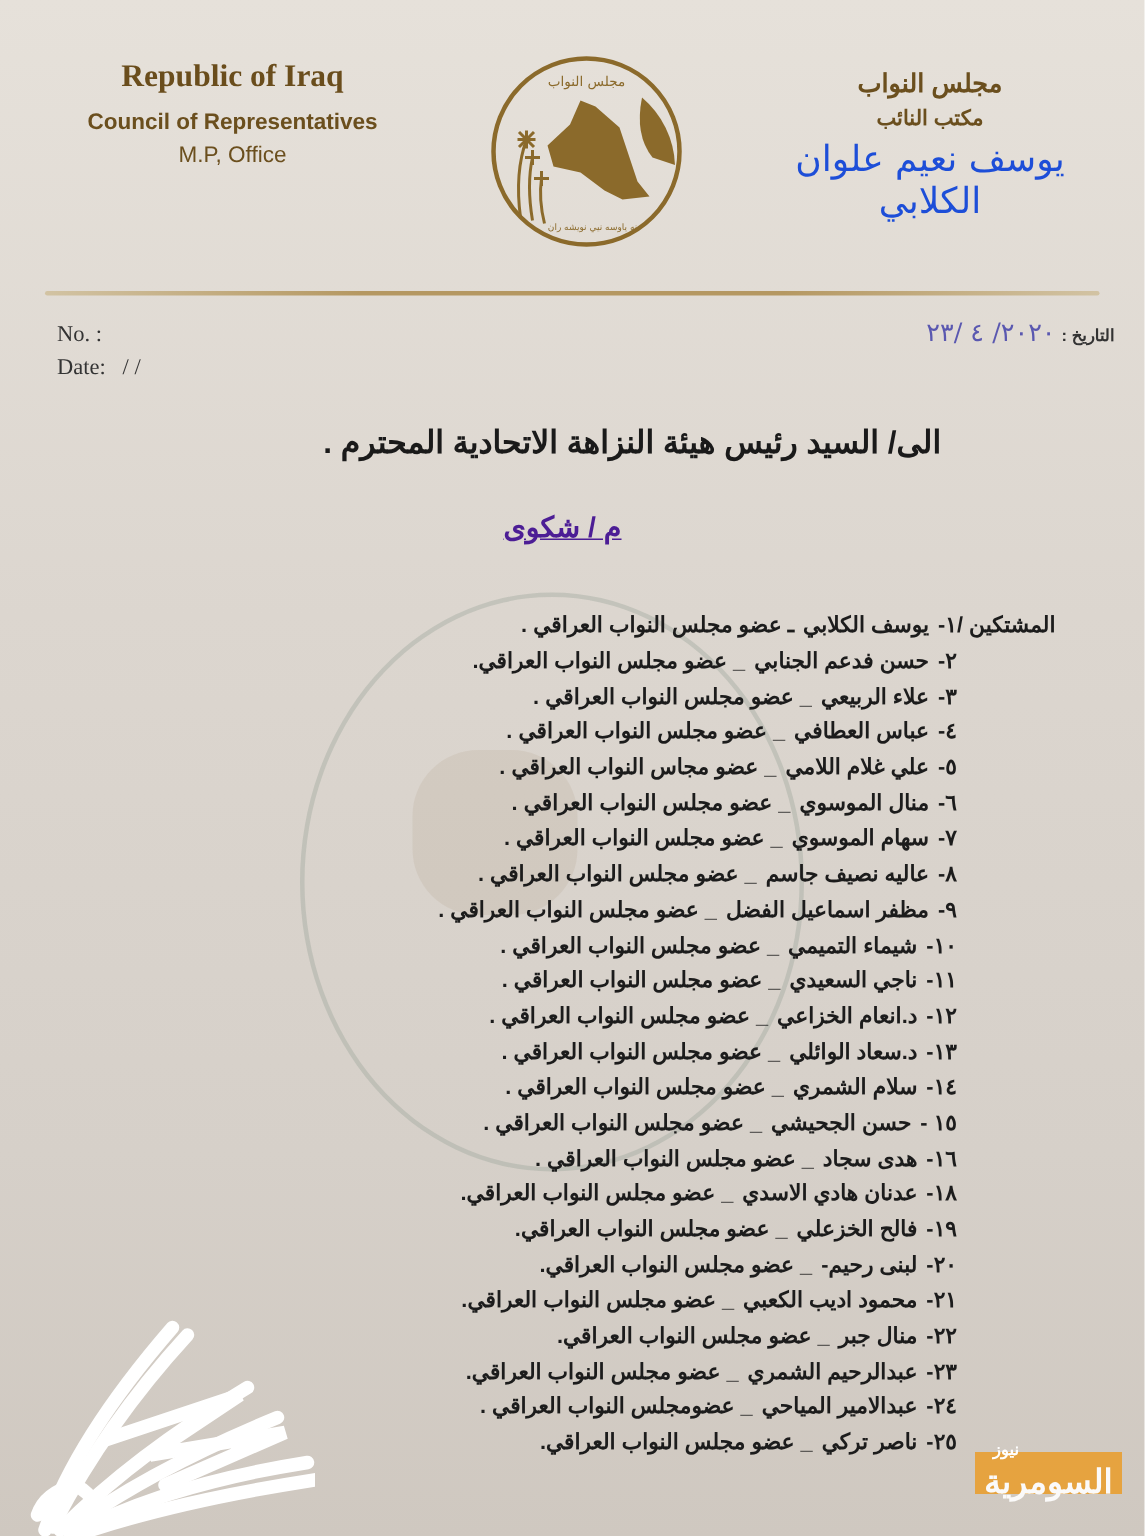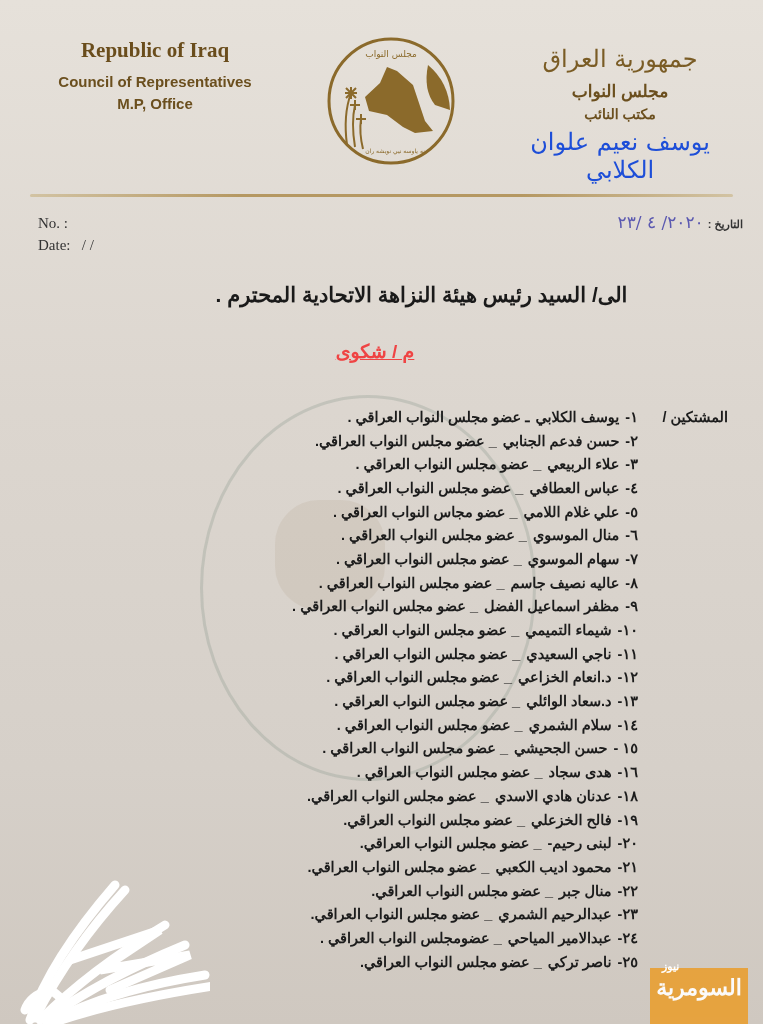--- a/index.html
+++ b/index.html
@@ -5,57 +5,57 @@
   html, body { margin:0; padding:0; }
   body {
     width:763px; height:1024px; overflow:hidden; position:relative;
     background: linear-gradient(180deg,#e6e1da 0%, #dcd6cf 40%, #d6d0c9 75%, #cfc8c0 100%);
     font-family: "Liberation Sans", sans-serif;
   }
   .page { position:absolute; inset:0;padding-left:29px; }
   .header-en { position:absolute; left:40px; top:38px; width:230px; text-align:center; color:#6b4f1e; }
   .header-en .rep { font-family:"Liberation Serif", serif; font-weight:bold; font-size:21px; margin-bottom:10px; color:#6a4d1c; }
   .header-en .council { font-weight:bold; font-size:15px; margin-bottom:5px; }
-  .header-en .office { font-weight:bold; font-size:15px; margin-bottom:10px; }
+  .header-en .office { font-weight:normal; font-size:15px; margin-bottom:10px; }
   .header-en .name { font-weight:bold; font-size:19px; }
 
   .logo { position:absolute; left:325px; top:35px; width:132px; height:132px; }
 
   .header-ar { position:absolute; right:38px; top:45px; width:210px; text-align:center; color:#6b4f1e; direction:rtl; }
   .header-ar .rep { font-family:"DejaVu Serif", serif; font-size:24px; margin-bottom:8px; color:#7a5c25; }
   .header-ar .council { font-weight:bold; font-size:17px; margin-bottom:4px; }
   .header-ar .office { font-weight:bold; font-size:14px; margin-bottom:6px; }
   .header-ar .name { font-family:"DejaVu Serif", serif; font-size:24px; color:#1d4ed8; }
 
   .rule { position:absolute; left:30px; right:30px; top:194px; height:3px;
           background:linear-gradient(90deg,#d2c3a3,#b59862 30%,#b59862 70%,#d2c3a3); border-radius:2px; }
 
   .meta-en { position:absolute; left:38px; top:212px; font-family:"Liberation Serif", serif; font-size:15px; color:#333; line-height:22px; }
   .meta-ar { position:absolute; right:20px; top:210px; direction:rtl; font-size:12px; color:#333; line-height:24px; text-align:right; }
   .meta-ar .lbl { font-weight:bold; font-size:11px; }
   .meta-ar .val { font-family:"DejaVu Serif", serif; color:#5a58b0; font-size:17px; margin-right:4px; }
 
   .addressee { position:absolute; left:160px; right:80px; top:283px; direction:rtl; text-align:center; font-weight:bold; font-size:21px; color:#1a1a1a; }
-  .subject { position:absolute; left:300px; width:150px; top:340px; text-align:center; direction:rtl; font-weight:bold; font-size:19px; color:#ef4444; text-decoration:underline; }
+  .subject { position:absolute; left:300px; width:150px; top:340px; text-align:center; direction:rtl; font-weight:bold; font-size:19px; color:#4c1d95; text-decoration:underline; }
 
   .watermark { position:absolute; left:200px; top:395px; width:330px; height:380px; border-radius:50%;
                border:3px solid rgba(150,160,150,0.35); }
   .watermark-inner { position:absolute; left:275px; top:500px; width:110px; height:110px; border-radius:40%;
                      background:rgba(170,150,120,0.15); }
 
   .list { position:absolute; right:35px; top:405px; width:540px; direction:rtl; color:#1c1c1c; font-weight:bold; font-size:14.5px; }
   .row { display:flex; height:23.7px; align-items:center; white-space:nowrap; }
-  .row .lead { width:90px; flex:0 0 90px; text-align:right; }
+  .row .lead { width:90px; flex:0 0 90px; text-align:left; }
   .row .num { margin-left:6px; }
   .row .nm { margin-left:6px; }
 
   .scribble { position:absolute; left:10px; top:860px; width:200px; height:164px; }
   .logo-news { position:absolute; left:650px; top:960px; width:100px; height:48px; }
   .logo-news .small { position:absolute; left:12px; top:0; color:#fff; font-weight:bold; font-size:11px; direction:rtl; }
-  .logo-news .big { position:absolute; left:0; top:8px; width:98px; height:56px; background:#e8a035; opacity:0.92;
+  .logo-news .big { position:absolute; left:0; top:8px; width:98px; height:28px; background:#e8a035; opacity:0.92;
                     color:#fff; font-weight:bold; font-size:22px; text-align:center; line-height:40px; direction:rtl; }
 </style>
 </head>
 <body>
 
 <div class="page">
 
   <div class="header-en">
     <div class="rep">Republic of Iraq</div>
     <div class="council">Council of Representatives</div>
@@ -72,21 +72,20 @@
       <path d="M38 114 Q34 98 36 84"></path>
       <path d="M20 58 l12 0 M26 52 l0 12 M21 53 l10 10 M31 53 l-10 10"></path>
       <path d="M25 70 l10 0 M30 65 l0 10"></path>
       <path d="M31 84 l10 0 M36 79 l0 10"></path>
     </g>
     <text x="66" y="22" font-size="9" fill="#8b6a2b" text-anchor="middle" font-family="DejaVu Sans, sans-serif">مجلس النواب</text>
     <text x="70" y="118" font-size="6" fill="#8b6a2b" text-anchor="middle" font-family="DejaVu Sans, sans-serif">نه ياوسه نيي نويشه ران</text>
   </svg>
 
   <div class="header-ar">
-    <div class="rep">جمهورية العراق</div>
     <div class="council">مجلس النواب</div>
     <div class="office">مكتب النائب</div>
     <div class="name">يوسف نعيم علوان الكلابي</div>
   </div>
 
   <div class="rule"></div>
 
   <div class="meta-en">
     <div>No. :</div>
     <div><span>Date:</span>

